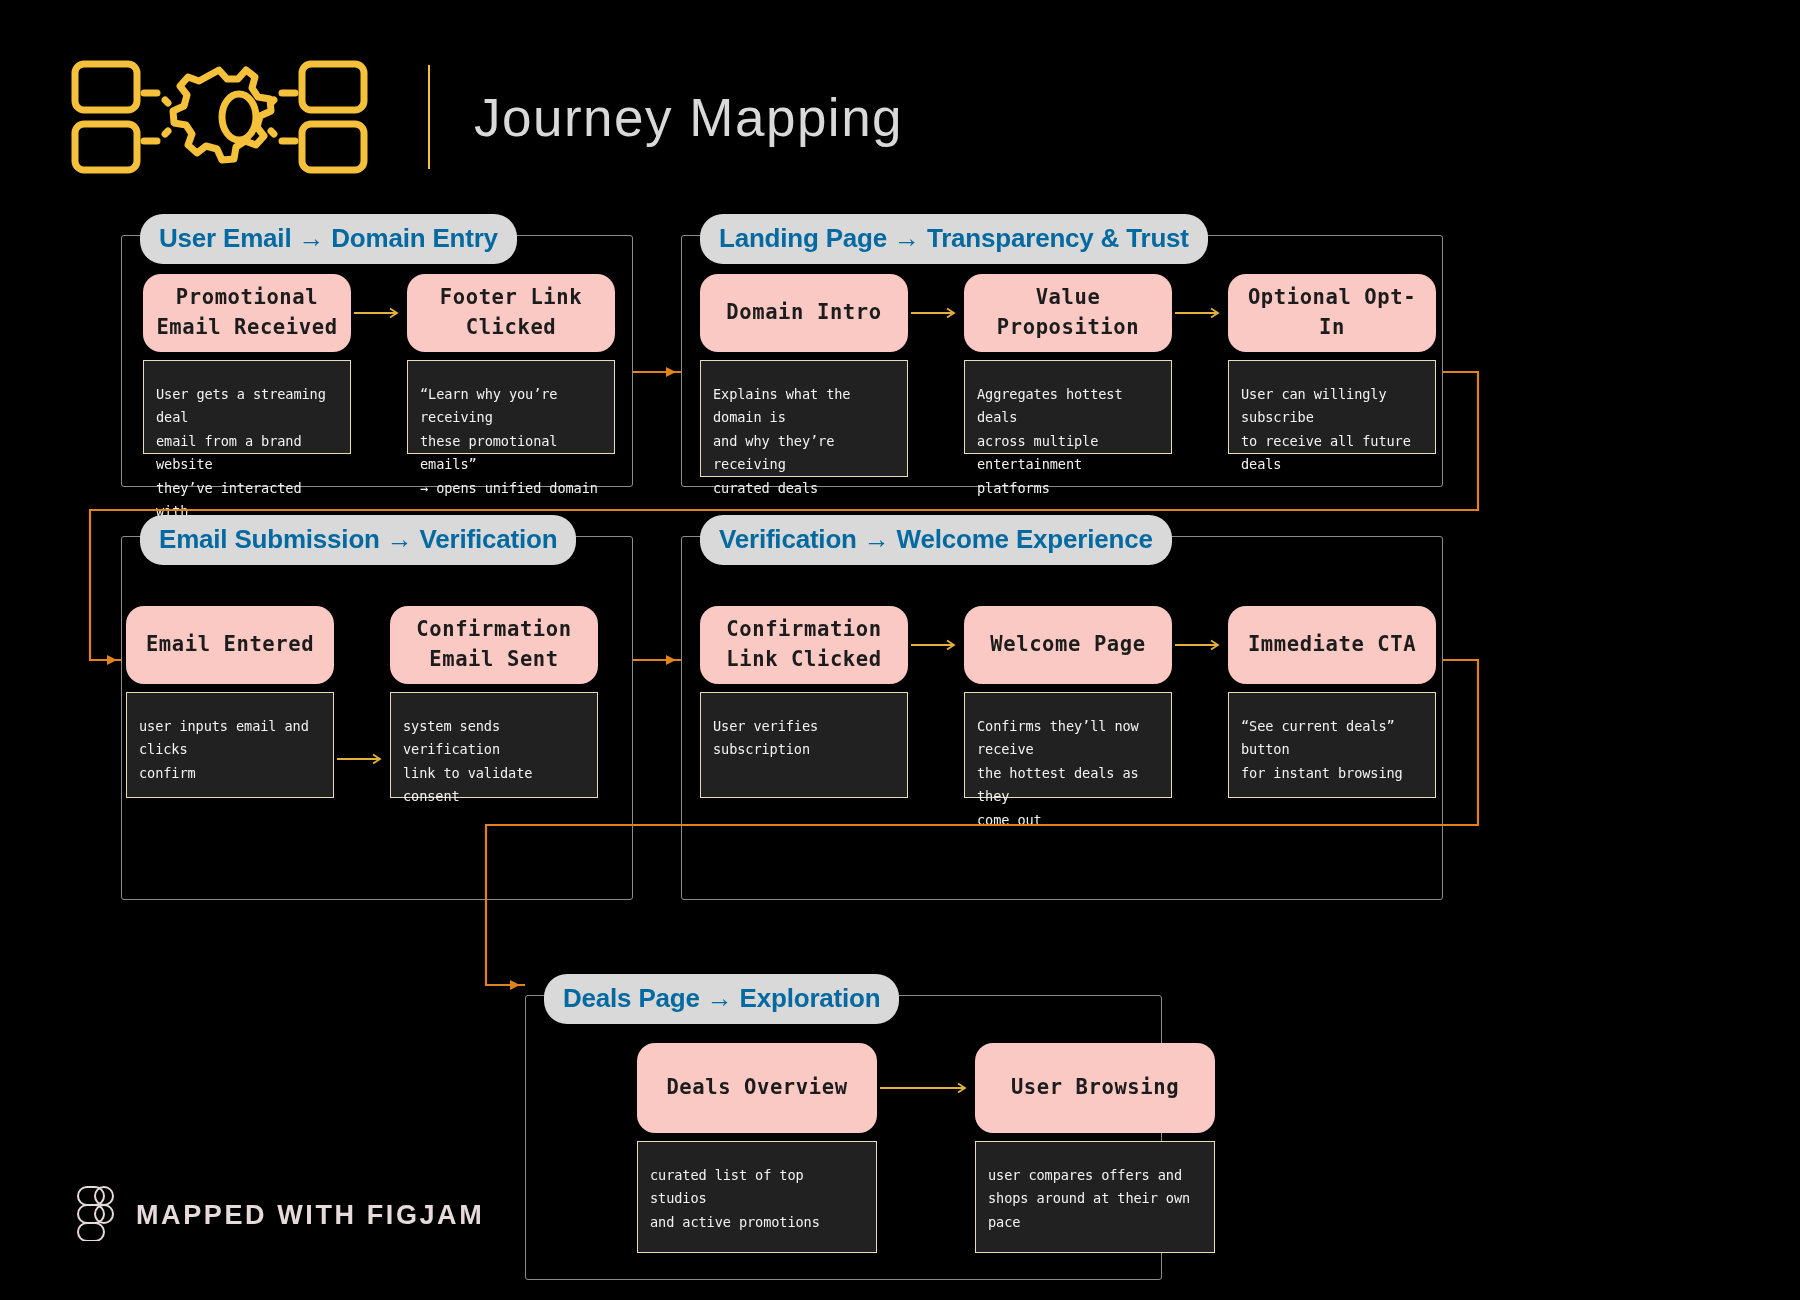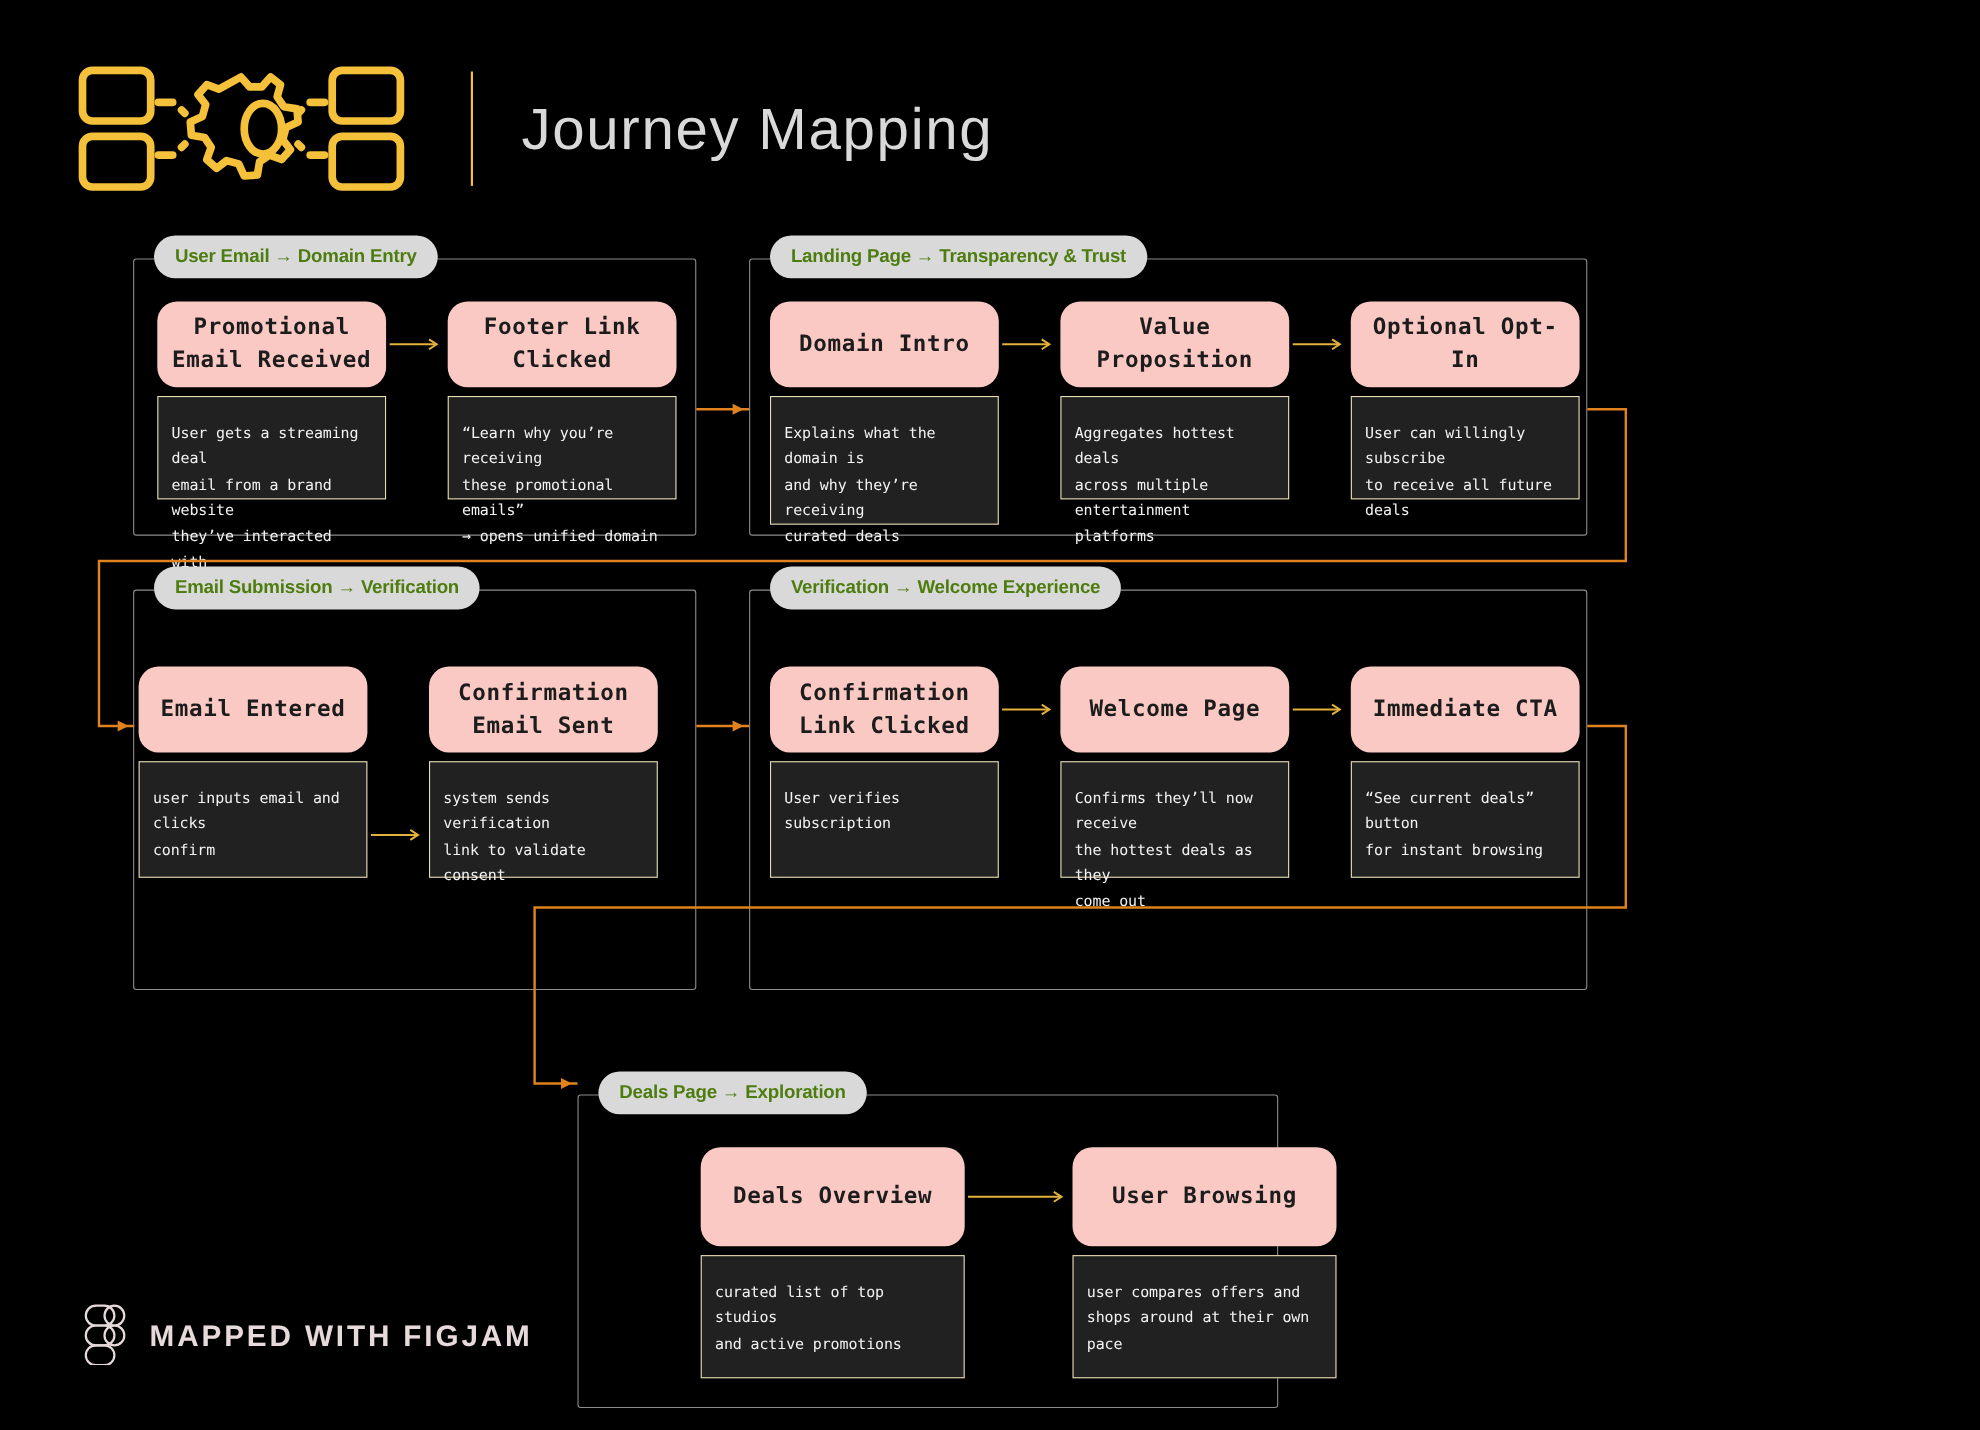--- a/index.html
+++ b/index.html
@@ -42,22 +42,22 @@
   .section {
     position: absolute;
     border: 1.6px solid #8C8C8C;
     border-radius: 3px;
   }
   .section-label {
     position: absolute;
     top: -22px;
     left: 18px;
     background: #D9D9D9;
-    color: #4d7c0f;
-    font-size: 17px;
+    color: #0369a1;
+    font-size: 26px;
     font-weight: bold;
     padding: 9px 19px 10px 19px;
     border-radius: 23px;
     white-space: nowrap;
     letter-spacing: -0.2px;
     z-index: 5;
   }
 
   
   .nodes-row {

